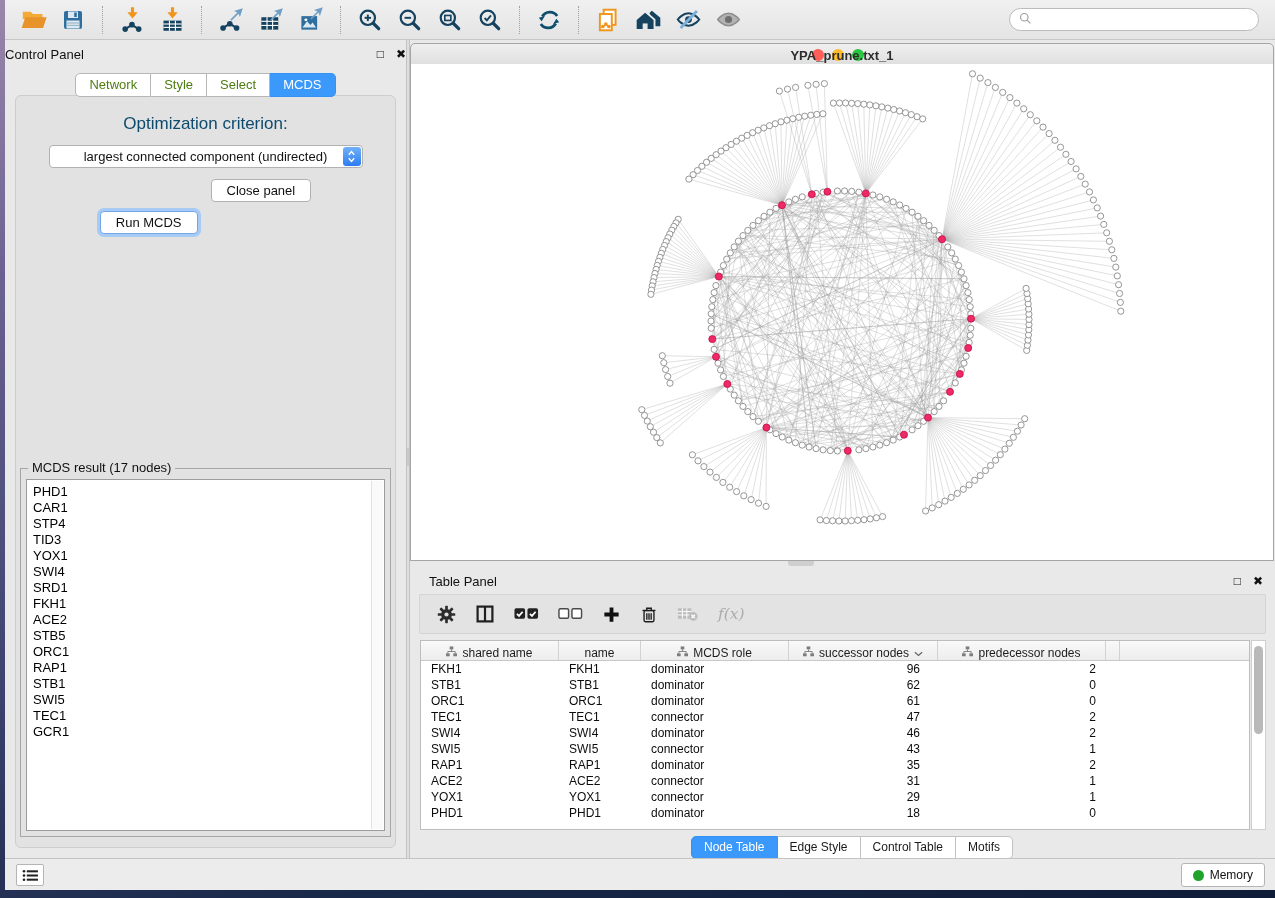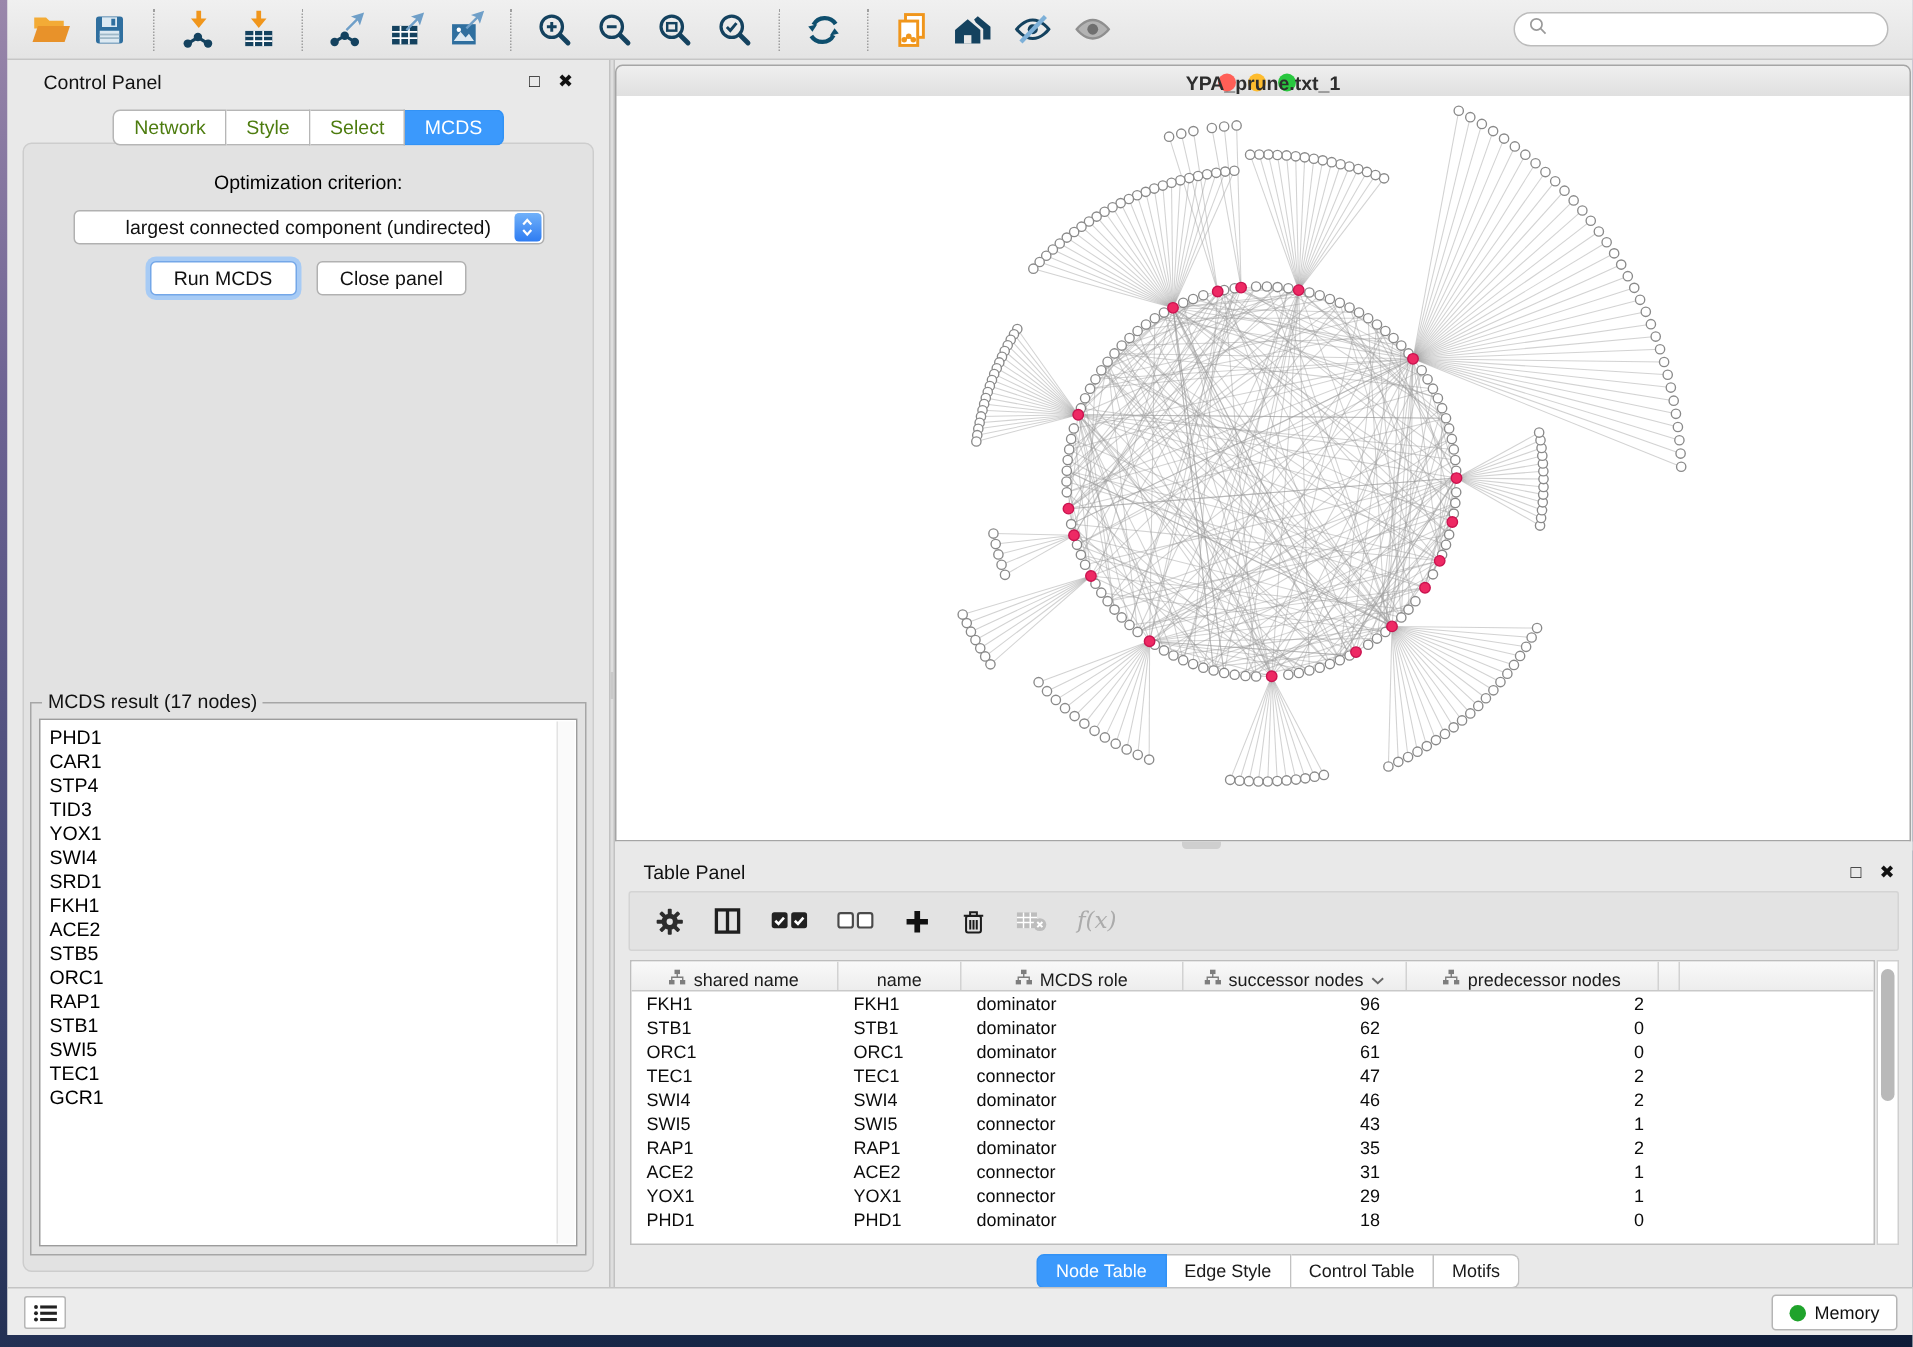--- a/index.html
+++ b/index.html
@@ -15,40 +15,40 @@
   .tb-btn { width:36px; height:32px; display:flex; align-items:center; justify-content:center;
     background:none; border:none; cursor:default; }
   .tb-sep { width:1px; height:28px; border-left:1px dotted #9f9f9f; margin:0 7px; }
   .tb-search { margin-left:auto; margin-right:6px; width:250px; height:23px; border:1px solid #bcbcbc;
     border-radius:12px; background:#fff; display:flex; align-items:center; padding:0 9px; gap:5px; }
   .tb-search input { border:none; outline:none; flex:1; font-size:12px; background:transparent;
     font-family:"Liberation Sans",sans-serif; }
 
   
   #control-panel { position:absolute; left:0; top:40px; width:401px; height:818px; background:#e9e9e9; }
-  .panel-titlerow { height:28px; display:flex; align-items:center; padding:0 24px; font-size:13px; color:#111; }
+  .panel-titlerow { height:28px; display:flex; align-items:center; padding:0 0; font-size:13px; color:#111; }
   .panel-titlerow .sp { flex:1; }
   .win-btn { background:none; border:none; font-size:12px; color:#111; margin-left:12px; line-height:1; }
   #cp-tabs { position:absolute; left:0; right:0; top:33px; display:flex; justify-content:center; z-index:3; }
   .tab { font-size:13px; padding:3px 13px 4px; background:#fff; border:1px solid #b6b6b6; border-left:none; color:#4d7c0f; }
   .tab:first-child { border-left:1px solid #b6b6b6; border-radius:5px 0 0 5px; }
   .tab:last-child { border-radius:0 5px 5px 0; }
   .tab.selected { background:#3b99fc; border-color:#3292f5; color:#fff; }
   #cp-content { position:absolute; left:10px; right:10px; top:55px; bottom:10px;
     background:#e2e2e2; border:1px solid #cdcdcd; border-radius:6px; }
-  .opt-label { margin-top:18px; text-align:center; font-size:13px; color:#000000; }
+  .opt-label { margin-top:18px; text-align:center; font-size:17px; color:#0c4a6e; }
   .dropdown { position:relative; margin:11px auto 0; width:314px; height:23px; background:#fff;
     border:1px solid #b1b1b1; border-radius:4px; font-size:13px; display:flex; align-items:center;
     justify-content:center; color:#111; }
   .dd-stepper { position:absolute; right:1px; top:1px; width:18px; height:19px; border-radius:3px;
     background:linear-gradient(#71b1f9,#2e7cf2); display:flex; align-items:center; justify-content:center; }
   .btn-row { margin-top:11px; display:flex; justify-content:center; gap:13px; }
   .btn { background:#fff; font-size:13px; height:23px; padding:0 15px; border:1px solid #b1b1b1;
     border-radius:4px; color:#111; }
-  .btn.focused { box-shadow:0 0 0 3px #a7cbf5; border-color:#74a7e8; }
+  .btn.focused { box-shadow:0 0 0 3px #a7cbf5; border-color:#74a7e8;margin-top:32px; }
   .result-box { position:absolute; left:4px; right:4px; top:372px; bottom:10px; border:1px solid #a6a6a6; }
   .result-legend { position:absolute; top:-9px; left:7px; background:#e2e2e2; padding:0 4px; font-size:13px; color:#111; }
   .listbox { position:absolute; left:5px; right:5px; top:10px; bottom:5px; background:#fff;
     border:1px solid #9c9c9c; overflow:hidden; }
   .listbox .track { position:absolute; top:1px; bottom:1px; right:1px; width:12px; background:#fafafa;
     border-left:1px solid #e3e3e3; }
   .li { font-size:13px; line-height:16px; padding-left:6px; color:#000; }
   .listbox .items { padding-top:4px; }
 
   

